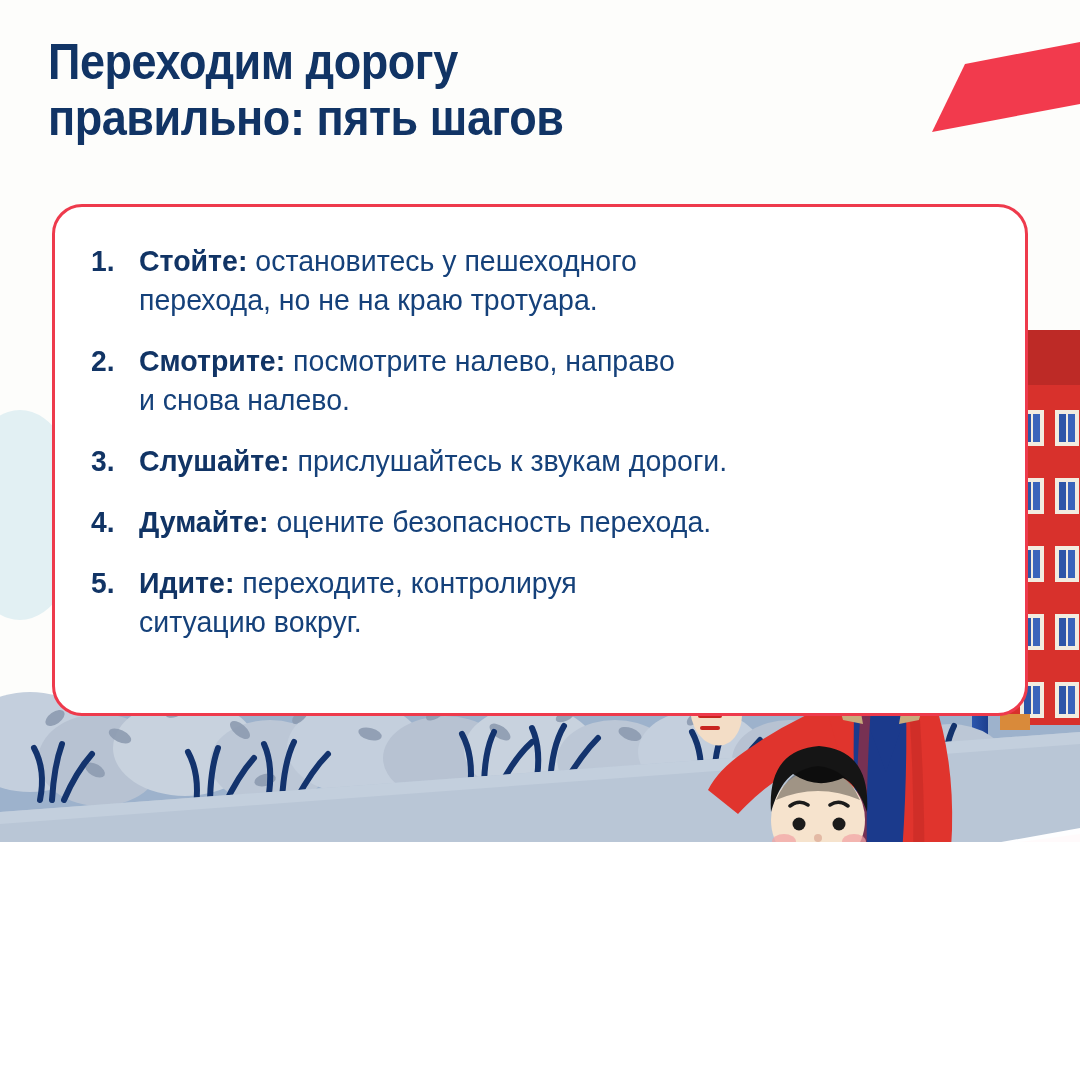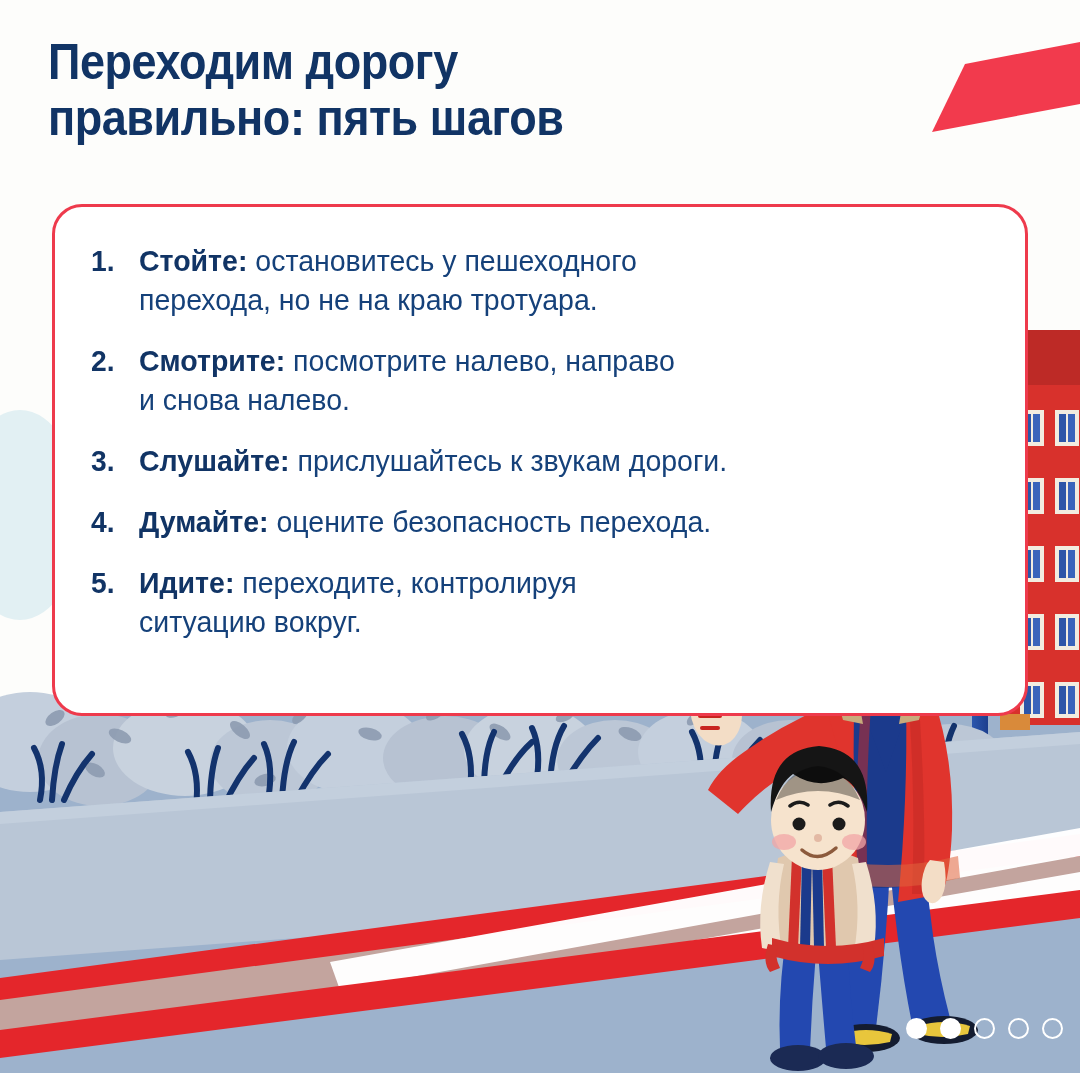--- a/index.html
+++ b/index.html
@@ -7,21 +7,21 @@
   body {
     position:relative;
     background:#ffffff;
     font-family:"Liberation Sans", sans-serif;
     overflow:hidden;
   }
 
   
   #canvas {
     position:absolute; inset:0;
-    width:1080px; height:1073px;
+    width:1080px; height:842px;
     overflow:hidden;
     background:#fdfdfb;
   }
 
   
   .bg-layer { position:absolute; inset:0; width:1080px; height:1080px; }
 
   
   .title-block {
     position:absolute;

